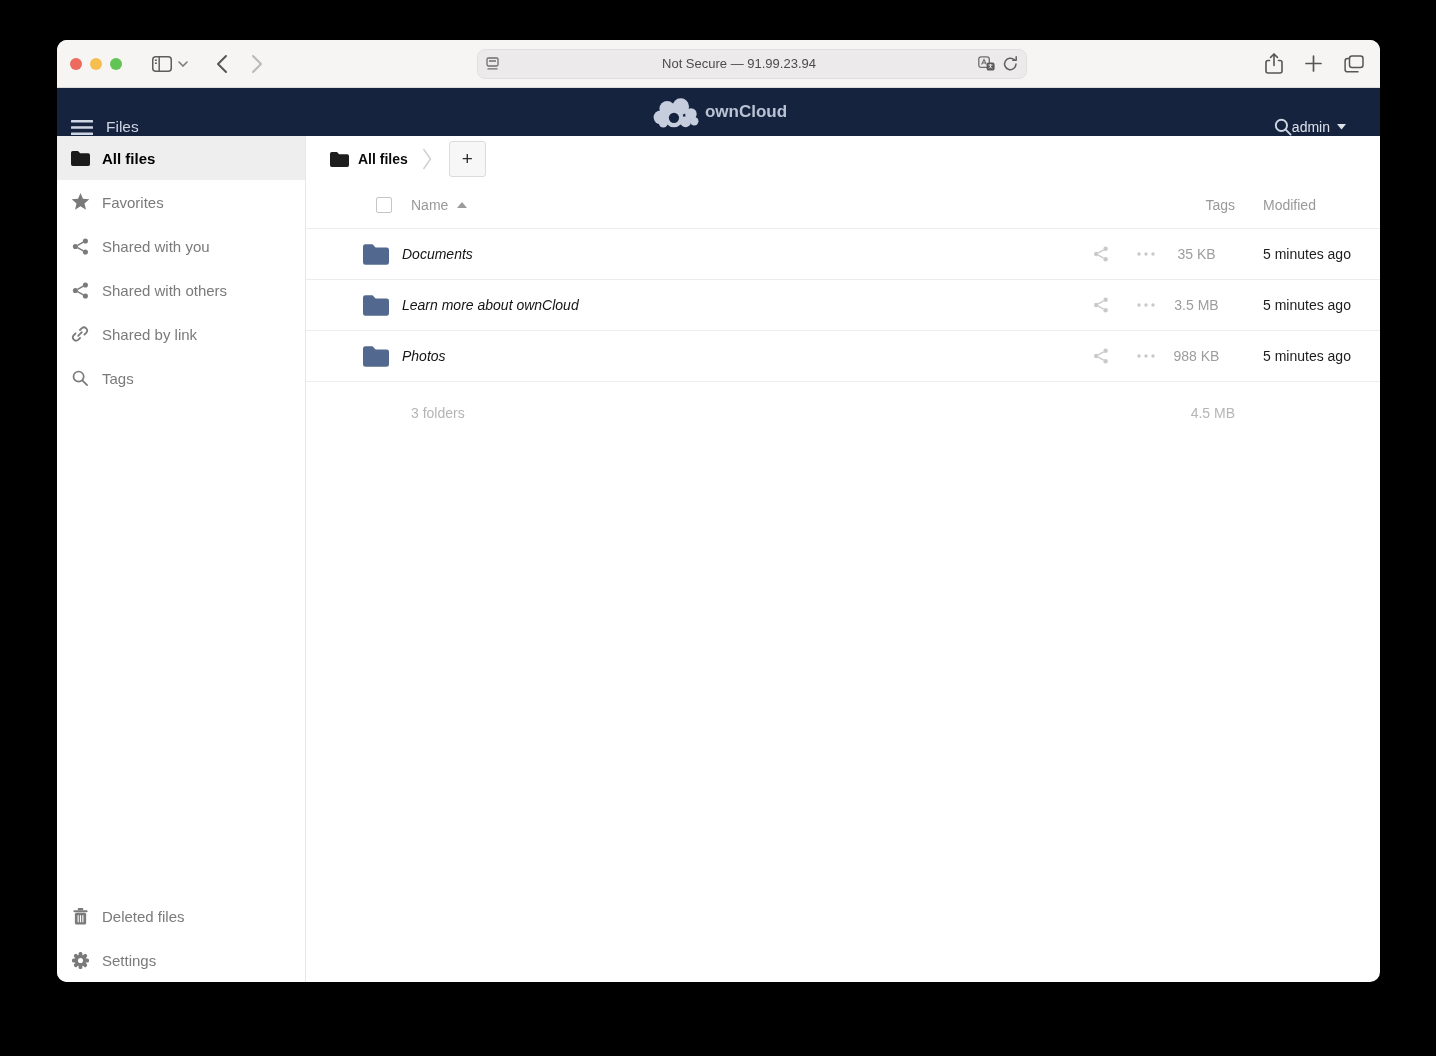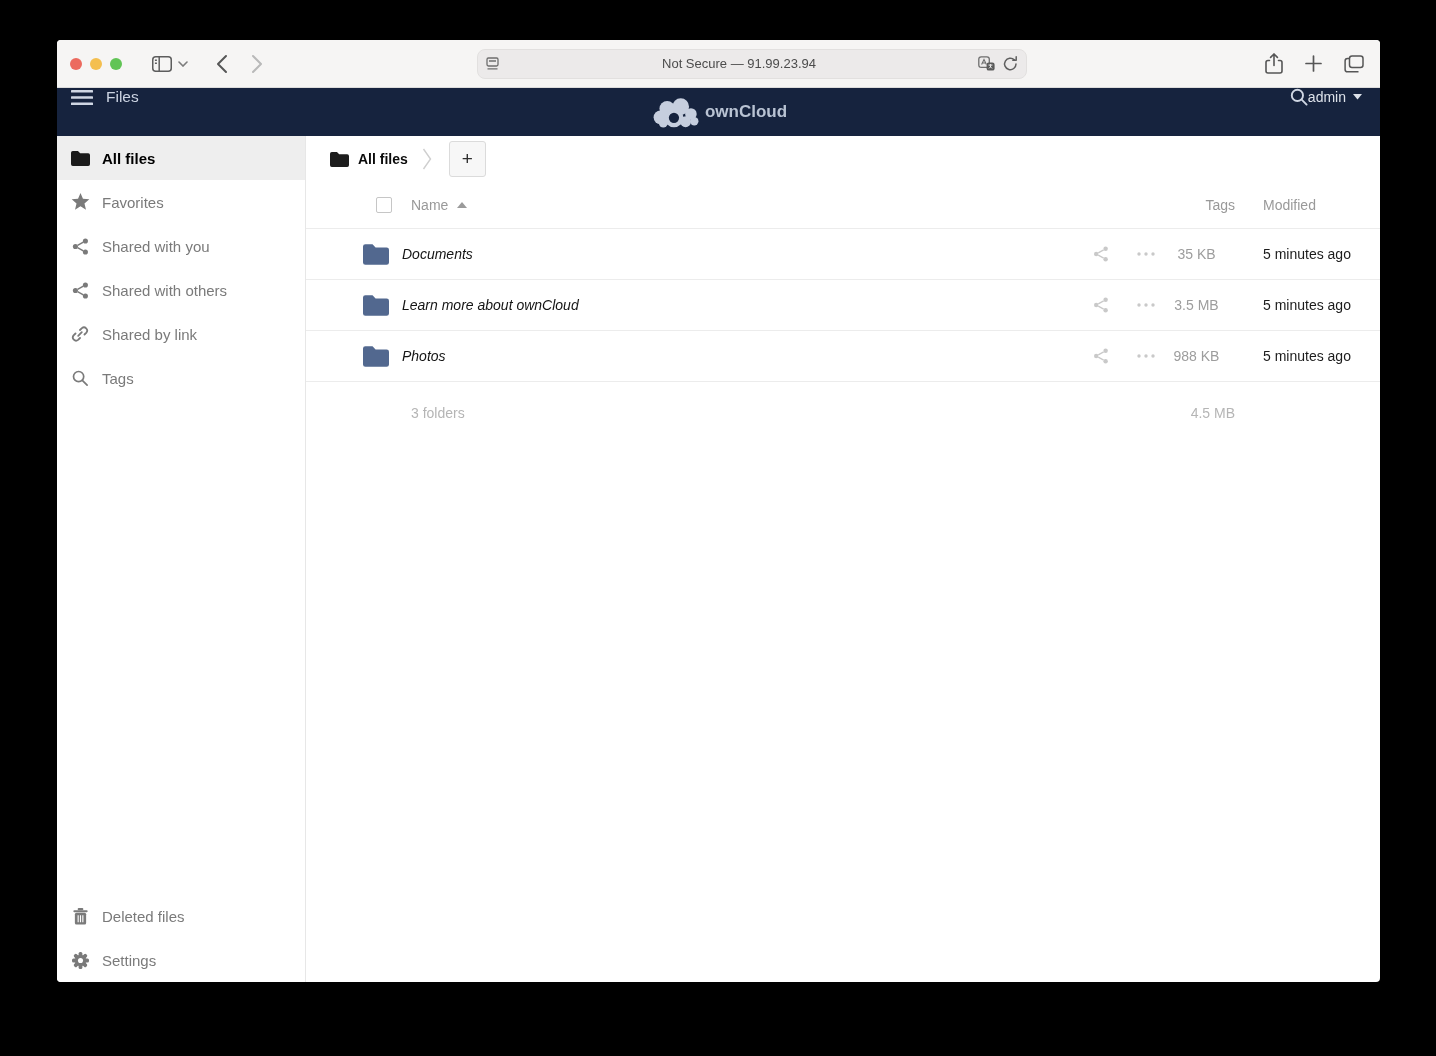--- a/index.html
+++ b/index.html
@@ -1,36 +1,36 @@
 <!DOCTYPE html>
 <html><head>
 <meta charset="utf-8">
 <style>
   * { margin:0; padding:0; box-sizing:border-box; }
   html,body { width:1436px; height:1056px; background:#000; font-family:"Liberation Sans","DejaVu Sans",sans-serif; overflow:hidden; }
 
   .window { position:absolute; left:57px; top:40px; width:1323px; height:942px;
-            background:#fff; border-radius:4px; overflow:hidden;
+            background:#fff; border-radius:10px; overflow:hidden;
             box-shadow:0 30px 70px rgba(0,0,0,.65); display:flex; flex-direction:column; }
 
   
   .browser-bar { height:48px; flex:0 0 48px; background:#f6f5f4; border-bottom:1px solid #dddcdb;
                  display:flex; align-items:center; padding:0 16px 0 13px; }
   .traffic { display:flex; gap:8px; margin-right:30px; }
   .light { width:12px; height:12px; border-radius:50%; }
   .light.red { background:#ec6a5e; } .light.yellow { background:#f4bf4f; } .light.green { background:#61c455; }
   .tb-btn { display:flex; align-items:center; justify-content:center; background:none; border:none; cursor:default; padding:0; }
   .url-field { flex:0 0 550px; margin:0 auto; height:30px; background:#eceaea; border:1px solid #e2e0df;
                border-radius:8px; display:flex; align-items:center; padding:0 8px; }
   .url-text { flex:1; text-align:center; font-size:13px; color:#4c4c4c; white-space:nowrap; }
   .right-icons { display:flex; align-items:center; gap:22px; margin-left:26px; }
 
   
-  .oc-header { height:48px; flex:0 0 48px; background:#16233e; display:flex; align-items:flex-start;
-               position:relative; padding:0 18px 0 14px; }
+  .oc-header { height:48px; flex:0 0 48px; background:#16233e; display:flex; align-items:flex-end;
+               position:relative; padding:0 34px 0 14px; }
   .app-menu { display:flex; align-items:center; gap:13px; background:none; border:none; cursor:pointer; }
   .app-label { color:#ccd4e2; font-size:15.5px; }
   .brand { position:absolute; left:50%; top:0; height:100%; transform:translateX(-50%);
            display:flex; align-items:center; gap:6px;font-weight:bold; }
   .brand-text { color:#b9c3d3; font-size:17px; }
   .oc-right { margin-left:auto; display:flex; align-items:center; }
   .user-menu { display:flex; align-items:center; gap:7px; background:none; border:none; cursor:pointer; }
   .user-name { color:#dde2ea; font-size:14px; }
 
   

